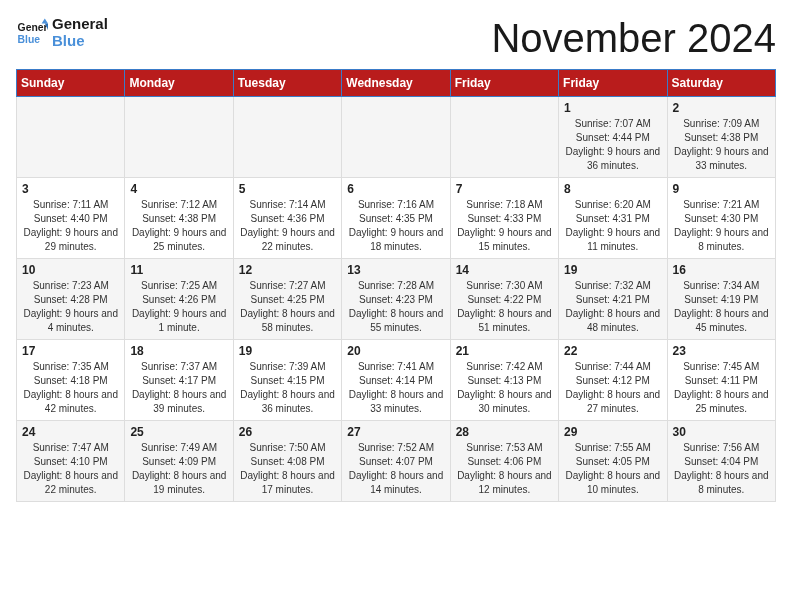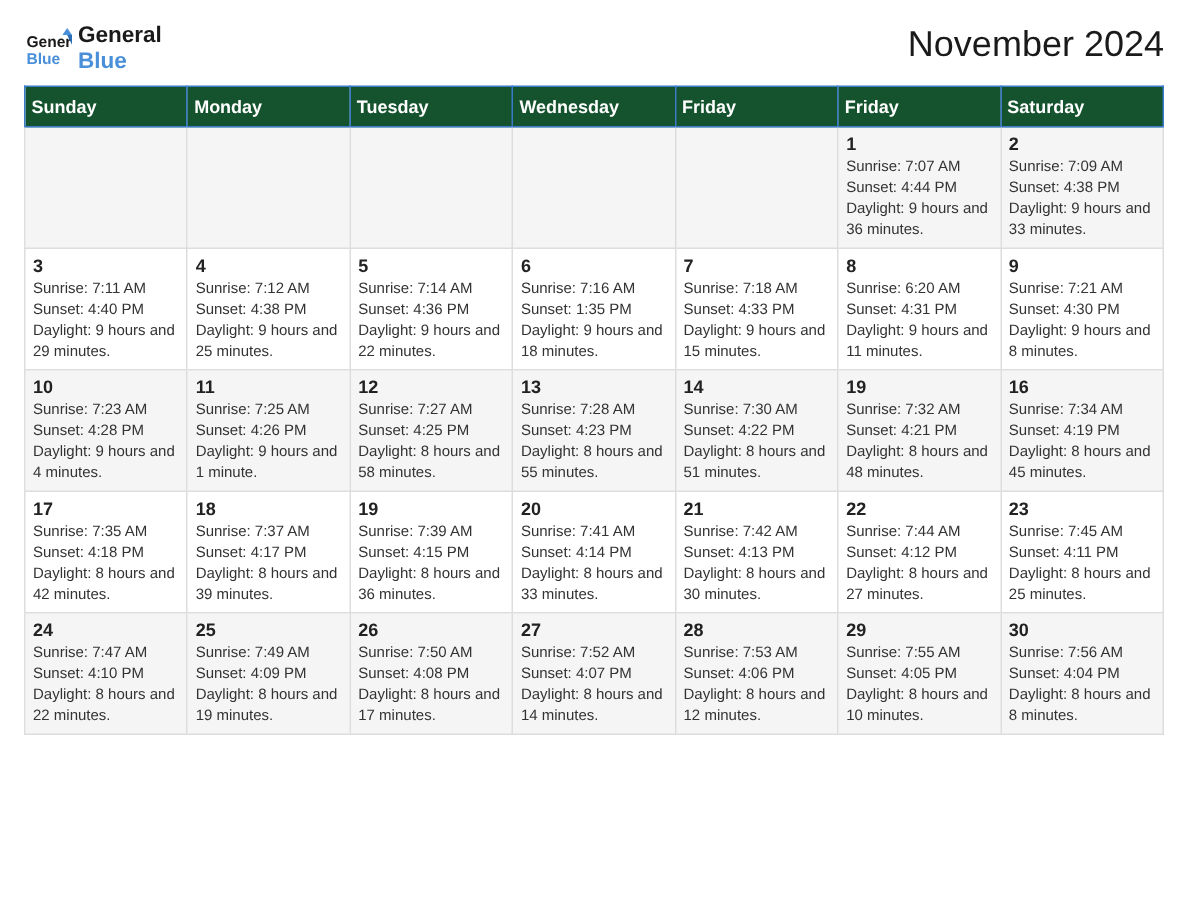--- a/index.html
+++ b/index.html
@@ -22,35 +22,35 @@
       gap: 4px;
     }
     .logo-icon {
       width: 32px;
       height: 32px;
     }
     .title-area {
       text-align: right;
     }
     .month-title {
-      font-size: 24px;
+      font-size: 40px;
       font-weight: normal;
       color: #1a1a1a;
     }
     .location {
       font-size: 14px;
       color: #555;
     }
     table {
       width: 100%;
       border-collapse: collapse;
       table-layout: fixed;
     }
     thead tr {
-      background: #14532d;
+      background: #b91c1c;
     }
     thead th {
       color: #fff;
       font-size: 12px;
       font-weight: bold;
       padding: 6px 4px;
       text-align: left;
       border: 1px solid #3a7bc8;
     }
     tbody tr {
@@ -70,20 +70,21 @@
     .day-num {
       font-weight: bold;
       font-size: 12px;
       display: block;
       margin-bottom: 2px;
     }
     .day-info {
       font-size: 10px;
       line-height: 1.4;
       color: #333;
+      text-align: center;
     }
   </style>
 </head>
 <body>
 
 <div class="header">
   <div class="logo">
     <svg class="logo-icon" viewBox="0 0 40 40" xmlns="http://www.w3.org/2000/svg">
       <text x="2" y="18" font-size="13" font-weight="bold" fill="#1a1a1a" font-family="Arial">General</text>
       <text x="2" y="32" font-size="13" font-weight="bold" fill="#4a90d9" font-family="Arial">Blue</text>
@@ -152,21 +153,21 @@
         <td>
           <span class="day-num">5</span>
           <div class="day-info">Sunrise: 7:14 AM
 Sunset: 4:36 PM
 Daylight: 9 hours
 and 22 minutes.</div>
         </td>
         <td>
           <span class="day-num">6</span>
           <div class="day-info">Sunrise: 7:16 AM
-Sunset: 1:35 PM
+Sunset: 4:35 PM
 Daylight: 9 hours
 and 18 minutes.</div>
         </td>
         <td>
           <span class="day-num">7</span>
           <div class="day-info">Sunrise: 7:18 AM
 Sunset: 4:33 PM
 Daylight: 9 hours
 and 15 minutes.</div>
         </td>

